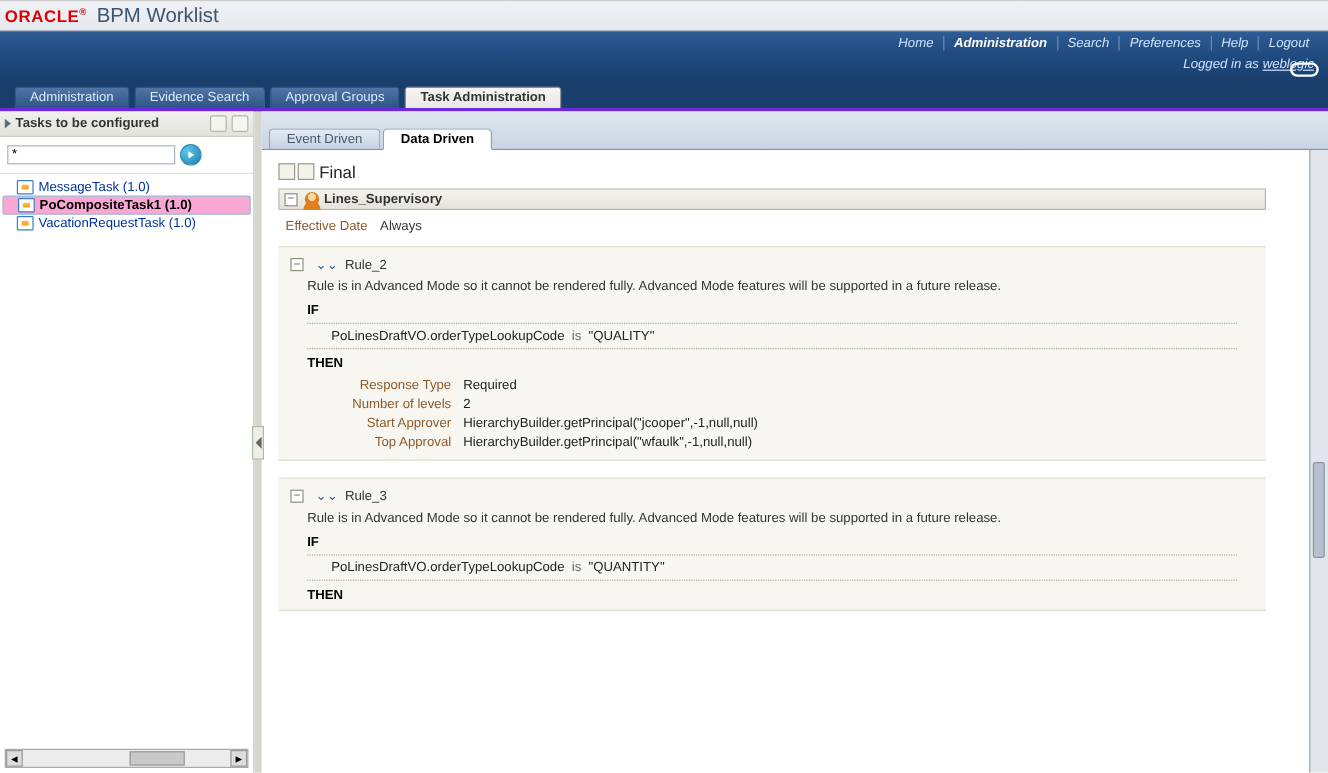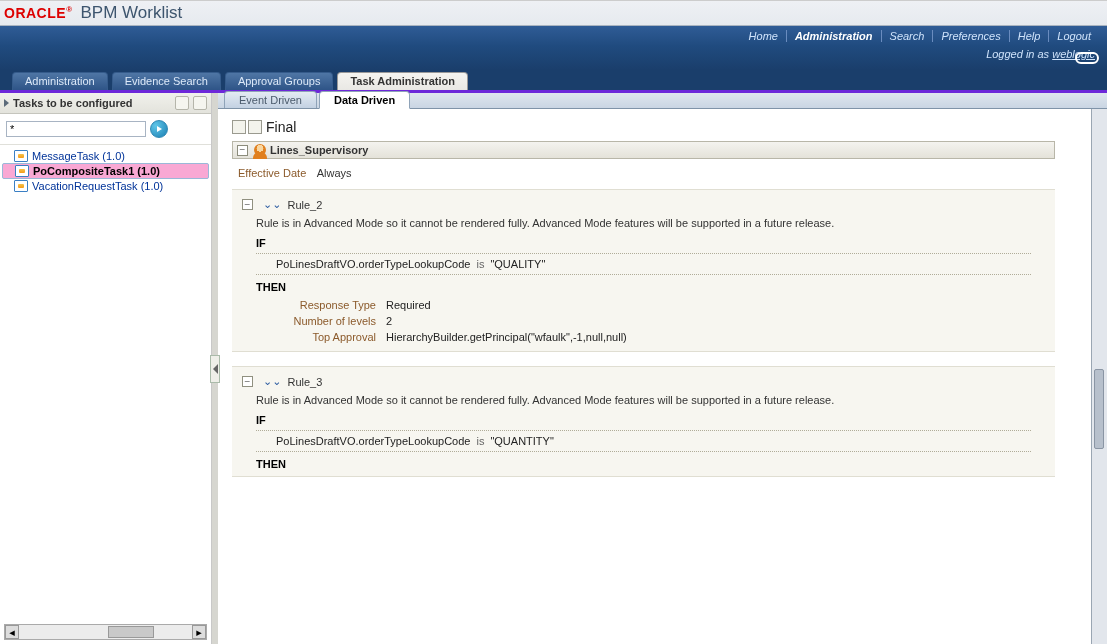--- a/index.html
+++ b/index.html
@@ -47,21 +47,21 @@
   .hscroll .arrow-btn{width:14px;height:14px;background:#ddd;border:1px solid #999;display:inline-flex;align-items:center;justify-content:center;}
   .hscroll .thumb{height:12px;width:46px;background:#c9c9c9;border:1px solid #999;margin-left:50px;}
 
   
   .splitter { width:6px; background:#d6d6d0; position:relative;}
   .splitter .handle { position:absolute; top:50%; transform:translateY(-50%); left:-2px; width:10px;height:28px;background:#efefe9;border:1px solid #aba; display:flex;align-items:center;justify-content:center;}
   .splitter .handle::before{content:"";width:0;height:0;border-top:5px solid transparent;border-bottom:5px solid transparent;border-right:5px solid #666;}
 
   
   .mainpanel { flex:1; display:flex; flex-direction:column; background:#fff; }
-  .subtabs { background: linear-gradient(#dfe6ee,#c9d5e3); padding-left:6px; height:16px; display:flex; align-items:flex-end; border-bottom:1px solid #7f93a8; }
+  .subtabs { background: linear-gradient(#dfe6ee,#c9d5e3); padding-left:6px; height:32px; display:flex; align-items:flex-end; border-bottom:1px solid #7f93a8; }
   .stab { background: linear-gradient(#e4ebf3,#c3d1e2); color:#4a5a6c; border-radius:4px 4px 0 0; padding:2px 14px 2px 14px; margin-right:2px; font-size:11px; border:1px solid #8fa3b8; border-bottom:none; cursor:pointer; }
   .stab.active { background:#fff; color:#000; font-weight:bold; border:1px solid #8fa3b8; border-bottom:1px solid #fff; margin-bottom:-1px; }
   .scroll-wrap { flex:1; display:flex; overflow:hidden;gap:22px;}
   .maincontent { flex:1; overflow:auto; padding:10px 14px; }
   .vscroll { width:16px; background:#e2e6ec; border-left:1px solid #9aa6b3; position:relative;}
   .vscroll .thumb{position:absolute; top:260px; left:2px; width:10px; height:80px; background:#b7c0cc; border:1px solid #8a95a4; border-radius:2px;}
 
   .row-icons { display:flex; align-items:center; gap:2px; margin-bottom:4px;}
   .ricon{width:14px;height:14px;border:1px solid #9a9a8f;background:#f3f3ec;}
   .final-label{font-size:14px;color:#222;margin-left:2px;}
@@ -208,20 +208,24 @@
               <div class="proplist">
                 <div class="proprow">
                   <div class="propkey">Response Type</div>
                   <div class="propval">Required</div>
                 </div>
                 <div class="proprow">
                   <div class="propkey">Number of levels</div>
                   <div class="propval">2</div>
                 </div>
                 <div class="proprow">
+                  <div class="propkey">Start Approver</div>
+                  <div class="propval">HierarchyBuilder.getPrincipal("jcooper",-1,null,null)</div>
+                </div>
+                <div class="proprow">
                   <div class="propkey">Top Approval</div>
                   <div class="propval">HierarchyBuilder.getPrincipal("wfaulk",-1,null,null)</div>
                 </div>
               </div>
             </div>
             <div class="ruleblock">
               <div class="rulehdr">
                 <span class="boxbtn"></span>
                 <span class="chev">⌄⌄</span>
                 <span class="rulename">Rule_3</span>

